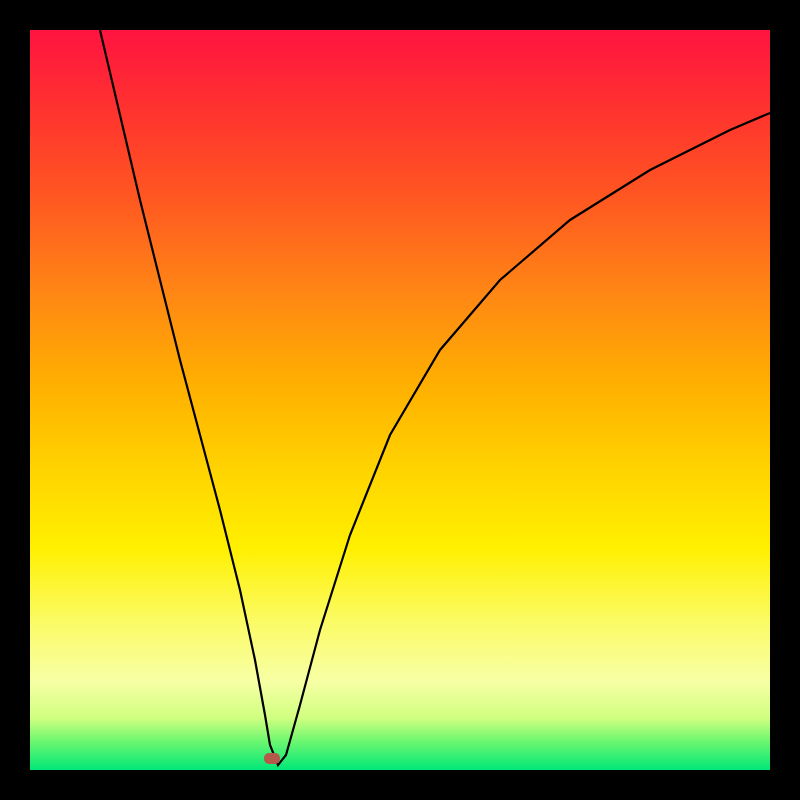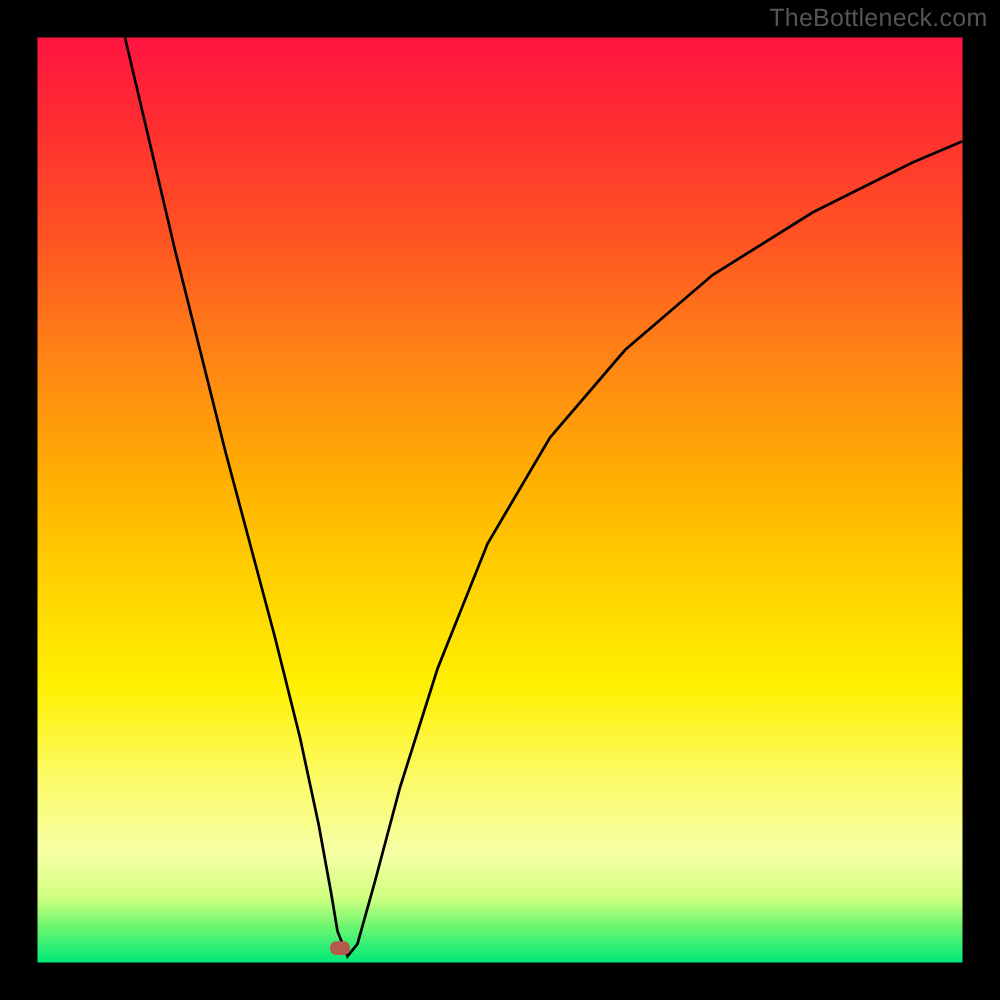--- a/index.html
+++ b/index.html
@@ -71,14 +71,13 @@
 <div class="frame">
 
   <div class="plot-area"></div>
 
   <svg class="curve" viewBox="0 0 740 740" preserveAspectRatio="none">
     <path d="M70 0 L90 85 L110 170 L130 250 L150 330 L170 405 L190 480 L210 560 L225 630 L235 685 L240 715 L248 735 L256 725 L270 675 L290 600 L320 505 L360 405 L410 320 L470 250 L540 190 L620 140 L700 100 L740 83" fill="none" stroke="#000" stroke-width="2.2"></path>
   </svg>
 
   <div class="marker"></div>
 
-  <div class="watermark">TheBottleneck.com</div>
 </div>
 
 </body></html>

